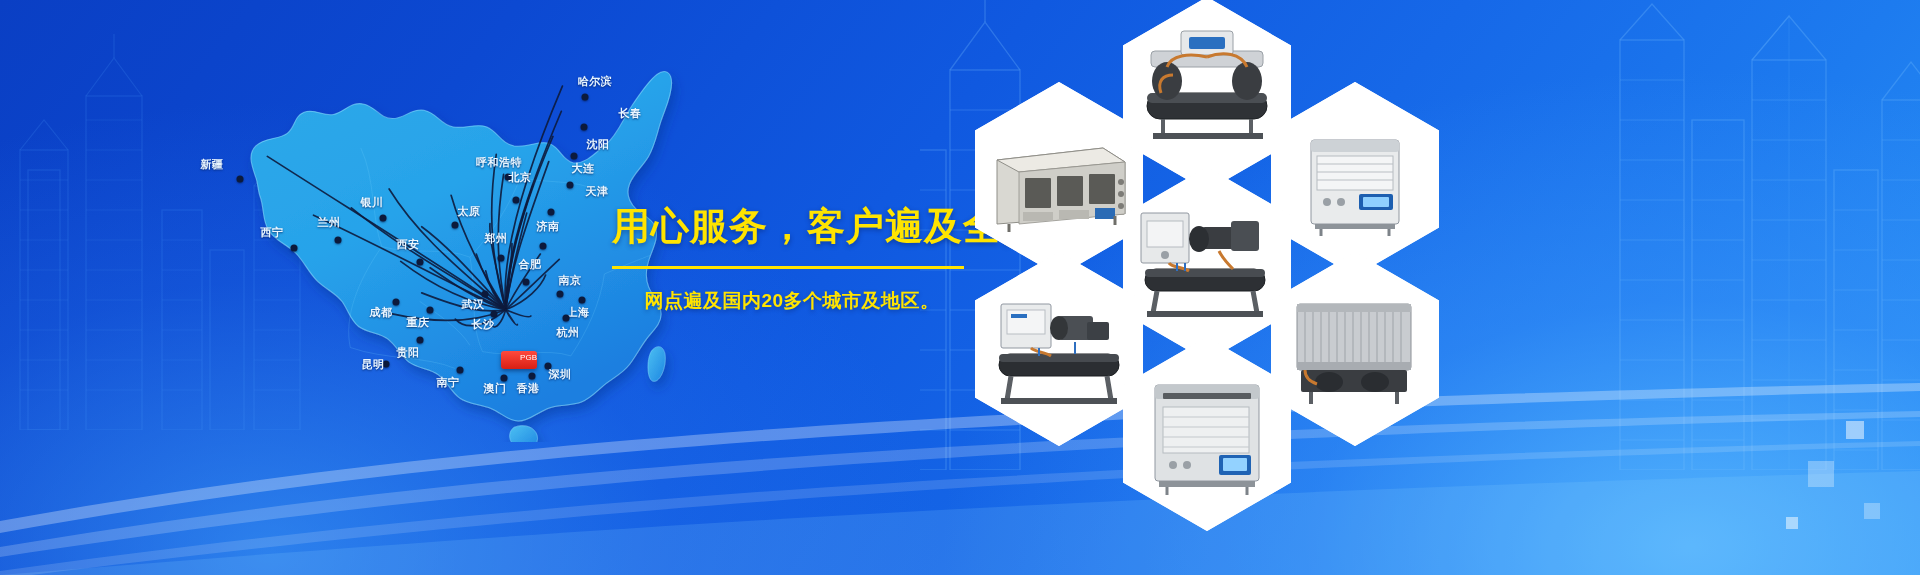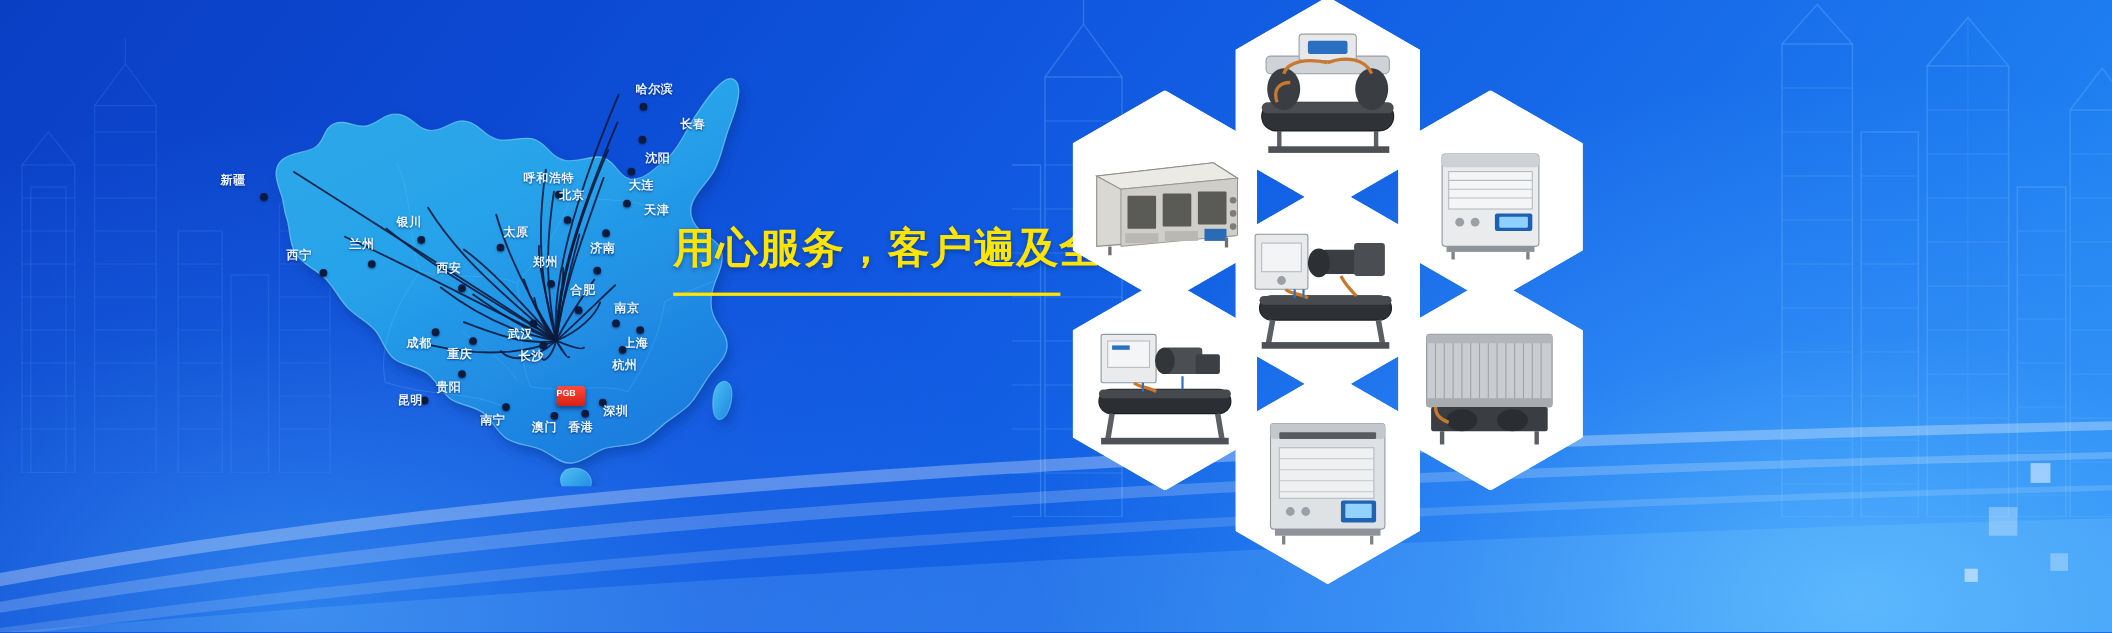--- a/index.html
+++ b/index.html
@@ -31,22 +31,22 @@
   #map-wrap{position:absolute;left:108px;top:22px;width:640px;height:420px;}
   #map-wrap svg{display:block;}
   .city-label{
     position:absolute;color:#eaf6ff;font-size:11px;font-weight:700;
     letter-spacing:.5px;white-space:nowrap;
     text-shadow:0 1px 2px rgba(0,30,90,.75);
     transform:translate(-50%,-50%);
   }
   .hub-badge{
     position:absolute;transform:translate(-50%,-50%);
-    color:#fff;font-size:8px;font-weight:700;line-height:14px;text-align:left;
-    width:26px;height:18px;border-radius:3px;
+    color:#fff;font-size:8px;font-weight:400;line-height:14px;text-align:right;
+    width:36px;height:18px;border-radius:3px;
     background:linear-gradient(180deg,#ff4a3d,#d81f14);
     box-shadow:0 2px 4px rgba(0,20,70,.5);
   }
 
   
   #copy{position:absolute;left:612px;top:200px;width:360px;}
   #headline{
     color:#ffe400;font-size:38px;font-weight:700;letter-spacing:1px;
     line-height:52px;white-space:nowrap;
     text-shadow:0 2px 5px rgba(0,25,90,.45);
@@ -315,20 +315,21 @@
         <div style="position: absolute; width: 7px; height: 7px; border-radius: 50%; background: rgb(12, 26, 60); box-shadow: rgba(0, 20, 70, 0.6) 0px 1px 2px; transform: translate(-50%, -50%); left: 440px; top: 344px;"></div>
         <div class="city-label" style="left: 452px; top: 352px;">深圳</div>
       </div>
 
     <div class="hub-badge" style="left:411px;top:338px;">PGB</div>
   </div>
 
   <div id="copy">
     <div id="headline">用心服务，客户遍及全国</div>
     <div id="rule"></div>
+    <div class="sub">网点遍及国内20多个城市及地区。</div>
   </div>
 
   <div id="hexgrid">
       <div class="hex" style="left: 0px; top: 90px;">
         <div class="photo">
           <svg viewBox="0 0 168 194" preserveAspectRatio="xMidYMid slice">
     <rect x="0" y="0" width="168" height="194" fill="#fff"></rect>
     <g>
       <path d="M22 78 L128 66 L150 80 L150 132 L22 142 Z" fill="#d9d8d2" stroke="#8f8e88" stroke-width="1"></path>
       <path d="M22 78 L128 66 L150 80 L44 90 Z" fill="#eceae4" stroke="#8f8e88" stroke-width="1"></path>

